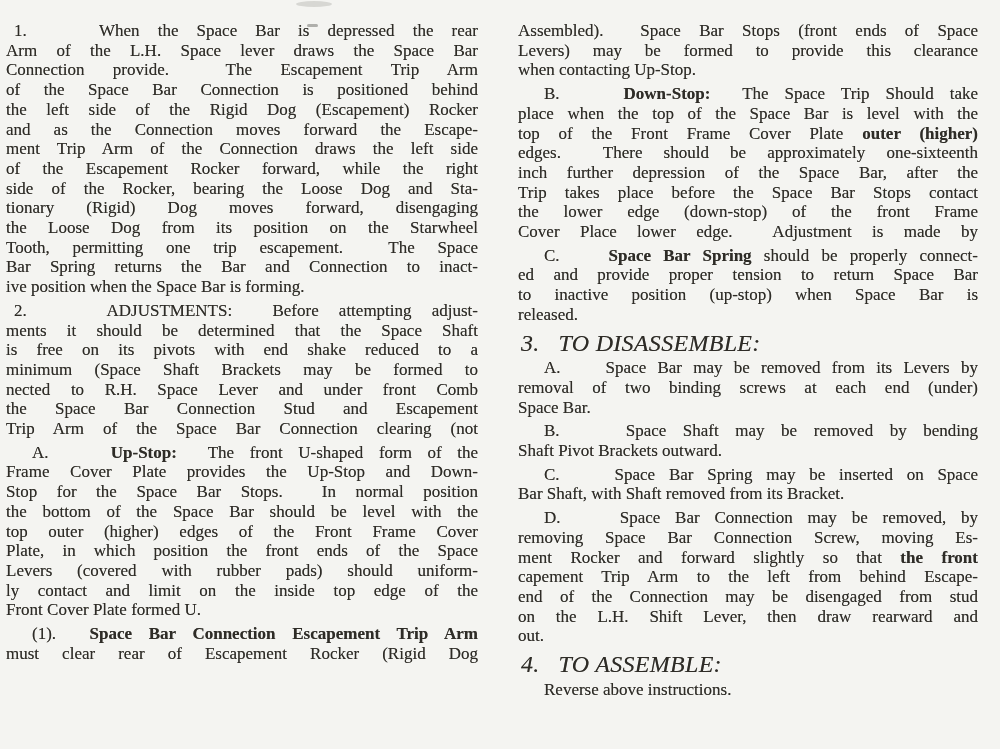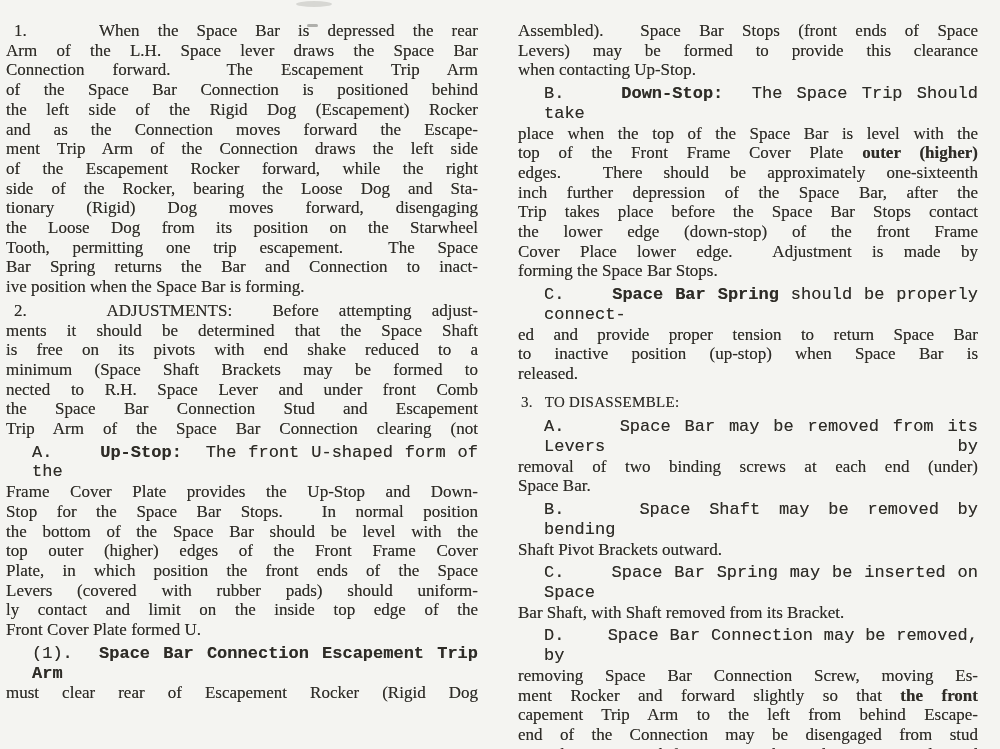--- a/index.html
+++ b/index.html
@@ -14,40 +14,40 @@
   .col-right { width:460px; }
   .para { margin:0 0 4px 0; }
   .line {
     font-size:17px; line-height:19.7px;
     text-align:justify; text-align-last:justify;
     white-space:pre-wrap;
     text-shadow:0 0 0.6px rgba(46,44,39,0.55);
   }
   .line.last { text-align-last:left; }
   .para.num    > .line:first-child { padding-left:8px; }
-  .para.letter > .line:first-child { padding-left:26px;font-family:Liberation Mono, monospace; }
+  .para.letter > .line:first-child { padding-left:26px; }
   .para.heading { margin:9px 0 5px 0; padding-left:3px; }
-  .para.heading .line { font-size:15px; letter-spacing:0.3px; text-align-last:left; }
+  .para.heading .line { font-size:24px; letter-spacing:0.3px; text-align-last:left;font-style:italic; }
   .b { font-weight:bold; }
   .smudge { position:absolute; pointer-events:none; }
   .smudge-top    { left:296px; top:1px;  width:36px; height:6px; background:rgba(140,140,134,0.28); border-radius:50%; }
   .smudge-small  { left:307px; top:24px; width:11px; height:3px; background:rgba(92,92,86,0.45); border-radius:2px; }
 </style>
 </head>
 <body style="background: rgb(244, 244, 241);">
 
 <div class="page" style="background: rgb(244, 244, 241); color: rgb(46, 44, 39);">
   <div class="smudge smudge-top"></div>
   <div class="smudge smudge-small"></div>
   <div class="cols">
     <div class="col-left">
         <div class="para num">
           <div class="line"><span>1.    When the Space Bar is depressed the rear</span></div>
           <div class="line"><span>Arm of the L.H. Space lever draws the Space Bar</span></div>
-          <div class="line"><span>Connection forward.  The Escapement Trip Arm</span></div>
+          <div class="line"><span>Connection provide.  The Escapement Trip Arm</span></div>
           <div class="line"><span>of the Space Bar Connection is positioned behind</span></div>
           <div class="line"><span>the left side of the Rigid Dog (Escapement) Rocker</span></div>
           <div class="line"><span>and as the Connection moves forward the Escape-</span></div>
           <div class="line"><span>ment Trip Arm of the Connection draws the left side</span></div>
           <div class="line"><span>of the Escapement Rocker forward, while the right</span></div>
           <div class="line"><span>side of the Rocker, bearing the Loose Dog and Sta-</span></div>
           <div class="line"><span>tionary (Rigid) Dog moves forward, disengaging</span></div>
           <div class="line"><span>the Loose Dog from its position on the Starwheel</span></div>
           <div class="line"><span>Tooth, permitting one trip escapement.  The Space</span></div>
           <div class="line"><span>Bar Spring returns the Bar and Connection to inact-</span></div>
@@ -86,21 +86,20 @@
         </div>
         <div class="para letter">
           <div class="line"><span>B.    </span><span class="b">Down-Stop:</span><span>  The Space Trip Should take</span></div>
           <div class="line"><span>place when the top of the Space Bar is level with the</span></div>
           <div class="line"><span>top of the Front Frame Cover Plate </span><span class="b">outer (higher)</span></div>
           <div class="line"><span>edges.  There should be approximately one-sixteenth</span></div>
           <div class="line"><span>inch further depression of the Space Bar, after the</span></div>
           <div class="line"><span>Trip takes place before the Space Bar Stops contact</span></div>
           <div class="line"><span>the lower edge (down-stop) of the front Frame</span></div>
           <div class="line"><span>Cover Place lower edge.  Adjustment is made by</span></div>
-          <div class="line last"><span>forming the Space Bar Stops.</span></div>
         </div>
         <div class="para letter">
           <div class="line"><span>C.    </span><span class="b">Space Bar Spring</span><span> should be properly connect-</span></div>
           <div class="line"><span>ed and provide proper tension to return Space Bar</span></div>
           <div class="line"><span>to inactive position (up-stop) when Space Bar is</span></div>
           <div class="line last"><span>released.</span></div>
         </div>
         <div class="para heading">
           <div class="line last"><span>3.   TO DISASSEMBLE:</span></div>
         </div>

